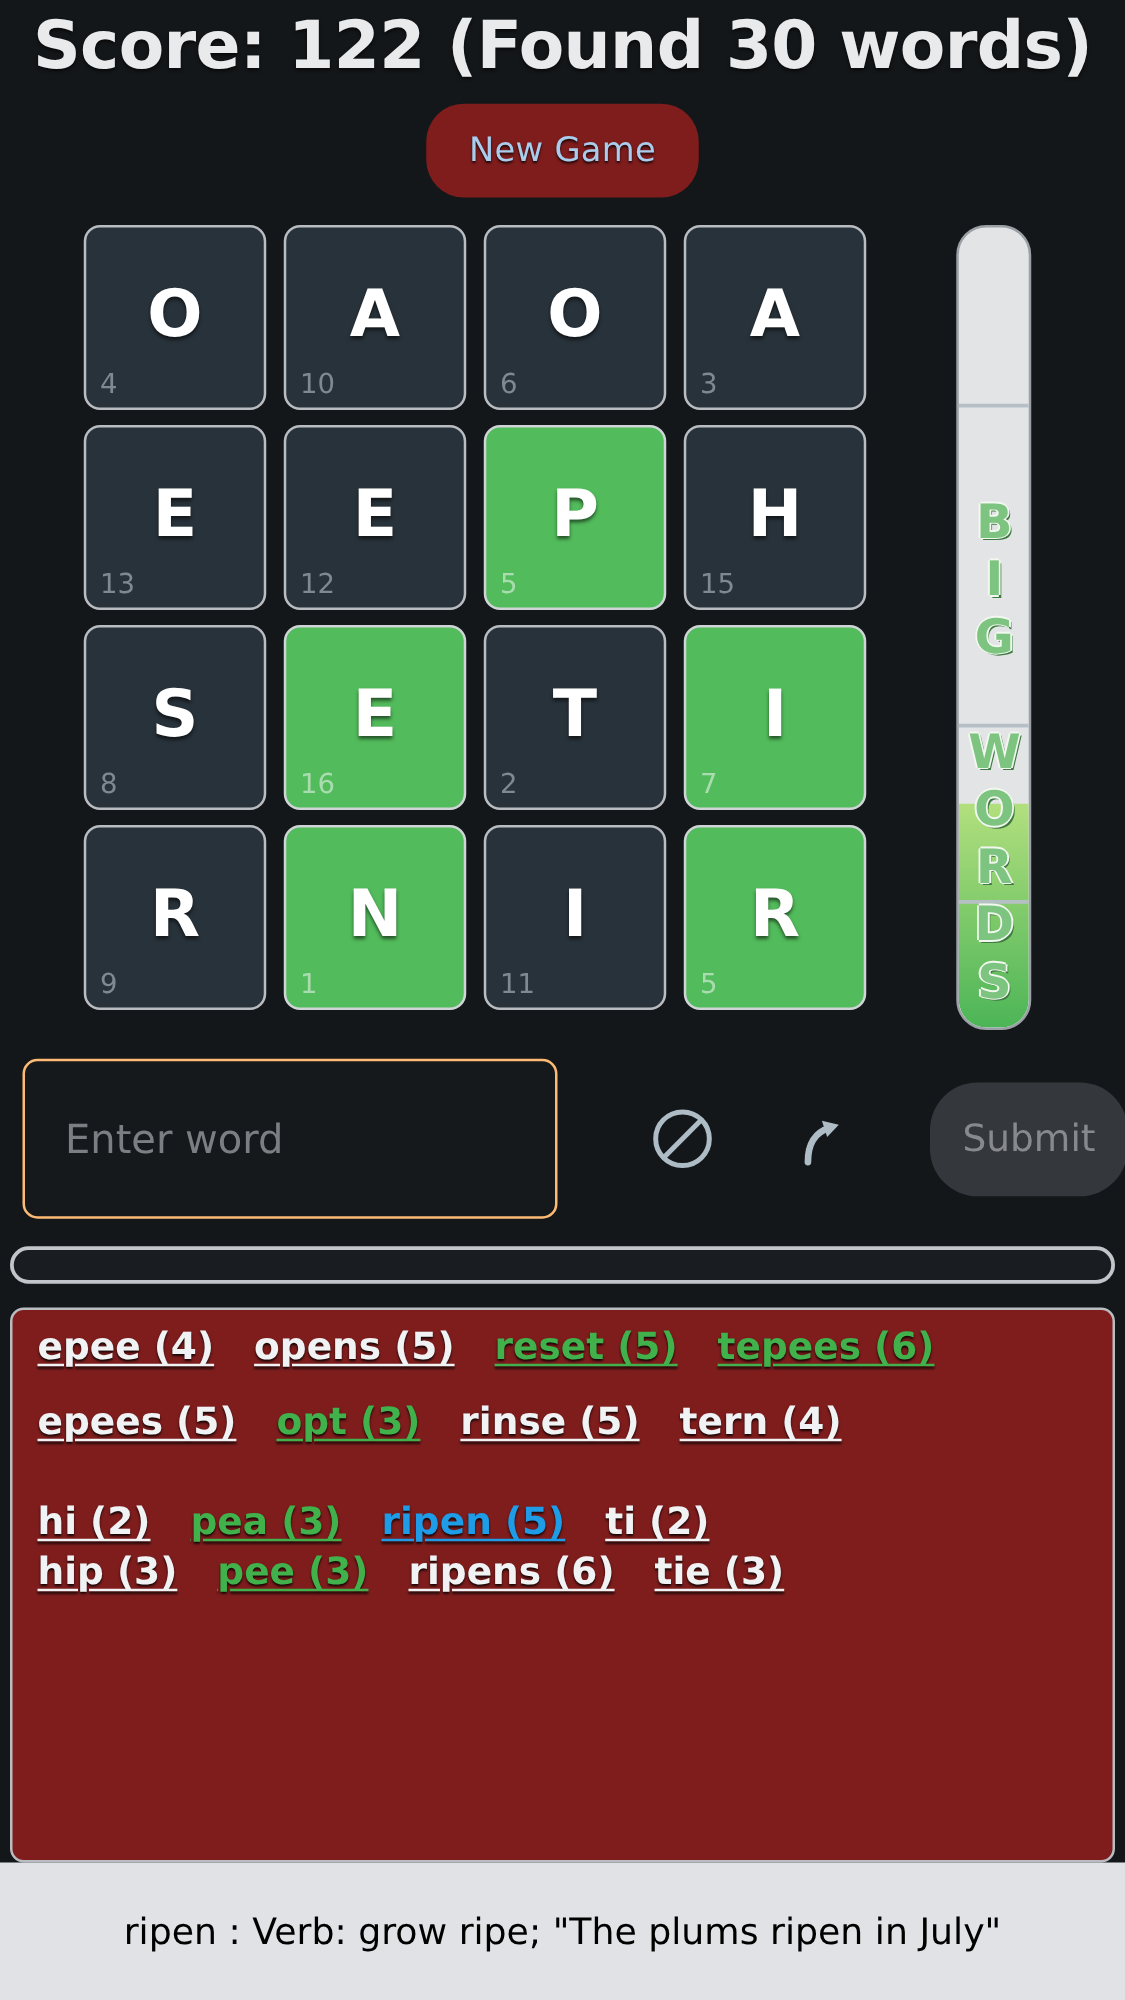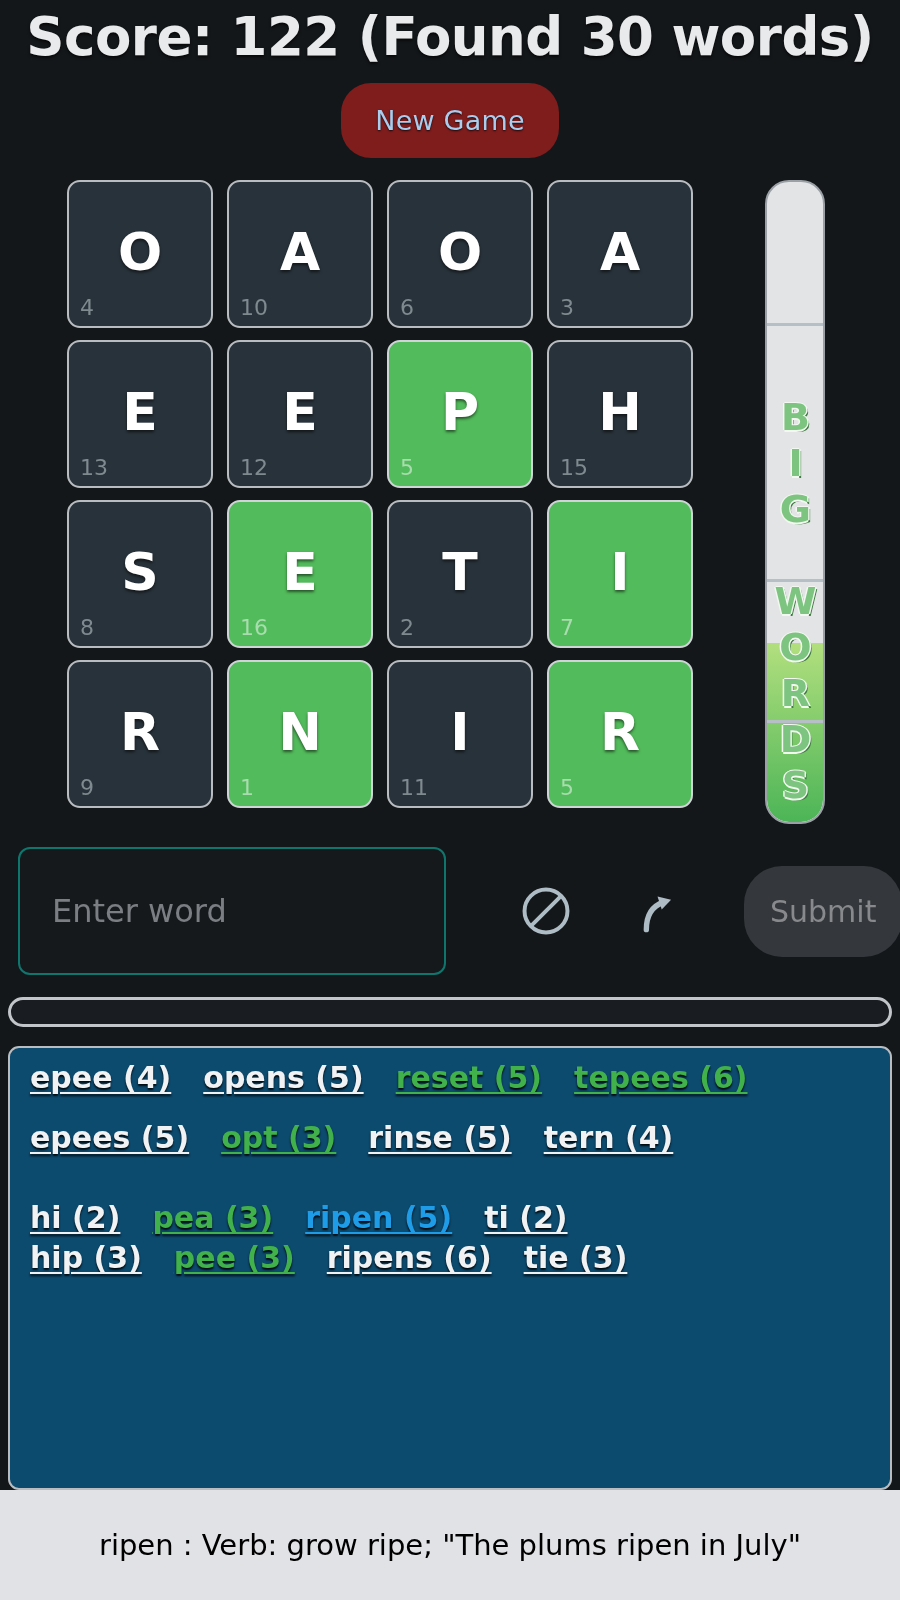--- a/index.html
+++ b/index.html
@@ -175,21 +175,21 @@
     display: flex;
     align-items: center;
     height: 150px;
     padding: 0 18px;
     gap: 0;
   }
   .word-input {
     width: 428px;
     height: 128px;
     background: #16191c;
-    border: 2px solid #0f766e;
+    border: 2px solid #fdba74;
     border-radius: 12px;
     color: #e5e7ea;
     font-size: 32px;
     font-family: "DejaVu Sans", "Liberation Sans", sans-serif;
     padding: 0 32px;
     outline: none;
   }
   .word-input::placeholder { color: #7b7f84; }
 
   .icon-btn {
@@ -242,21 +242,21 @@
   
   .wordlist-wrap {
     padding: 8px 8px 0 8px;
     flex: 1 1 auto;
     min-height: 0;
   }
   .wordlist {
     height: 100%;
     border: 2px solid #b9bdc1;
     border-radius: 11px;
-    background: #0c4a6e;
+    background: #7f1d1d;
     padding: 12px 20px 0 20px;
     overflow: hidden;
   }
   .word-row {
     display: flex;
     align-items: baseline;
     height: 60px;
   }
   .word-item {
     font-size: 30px;

